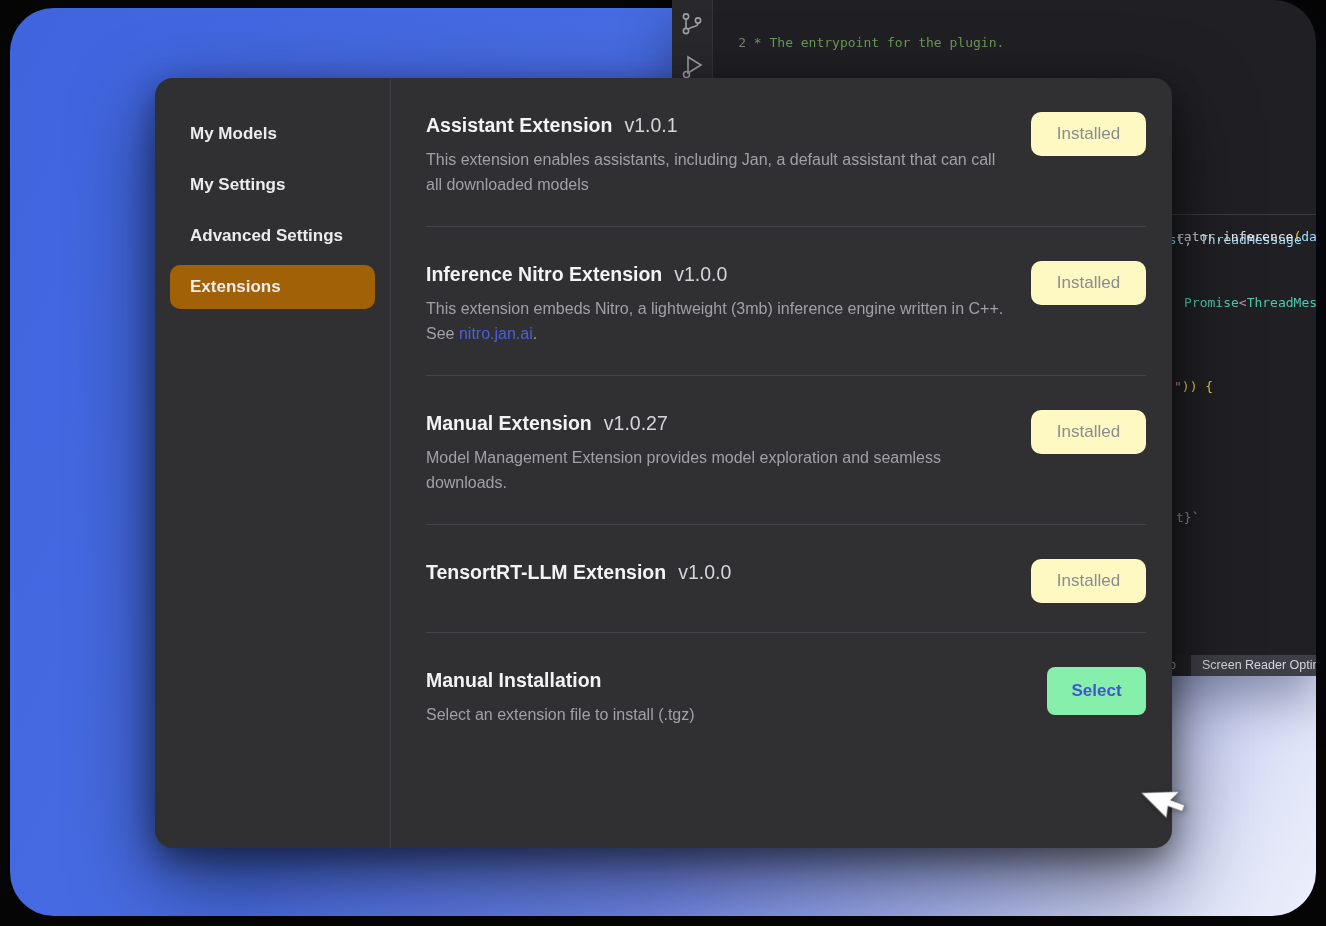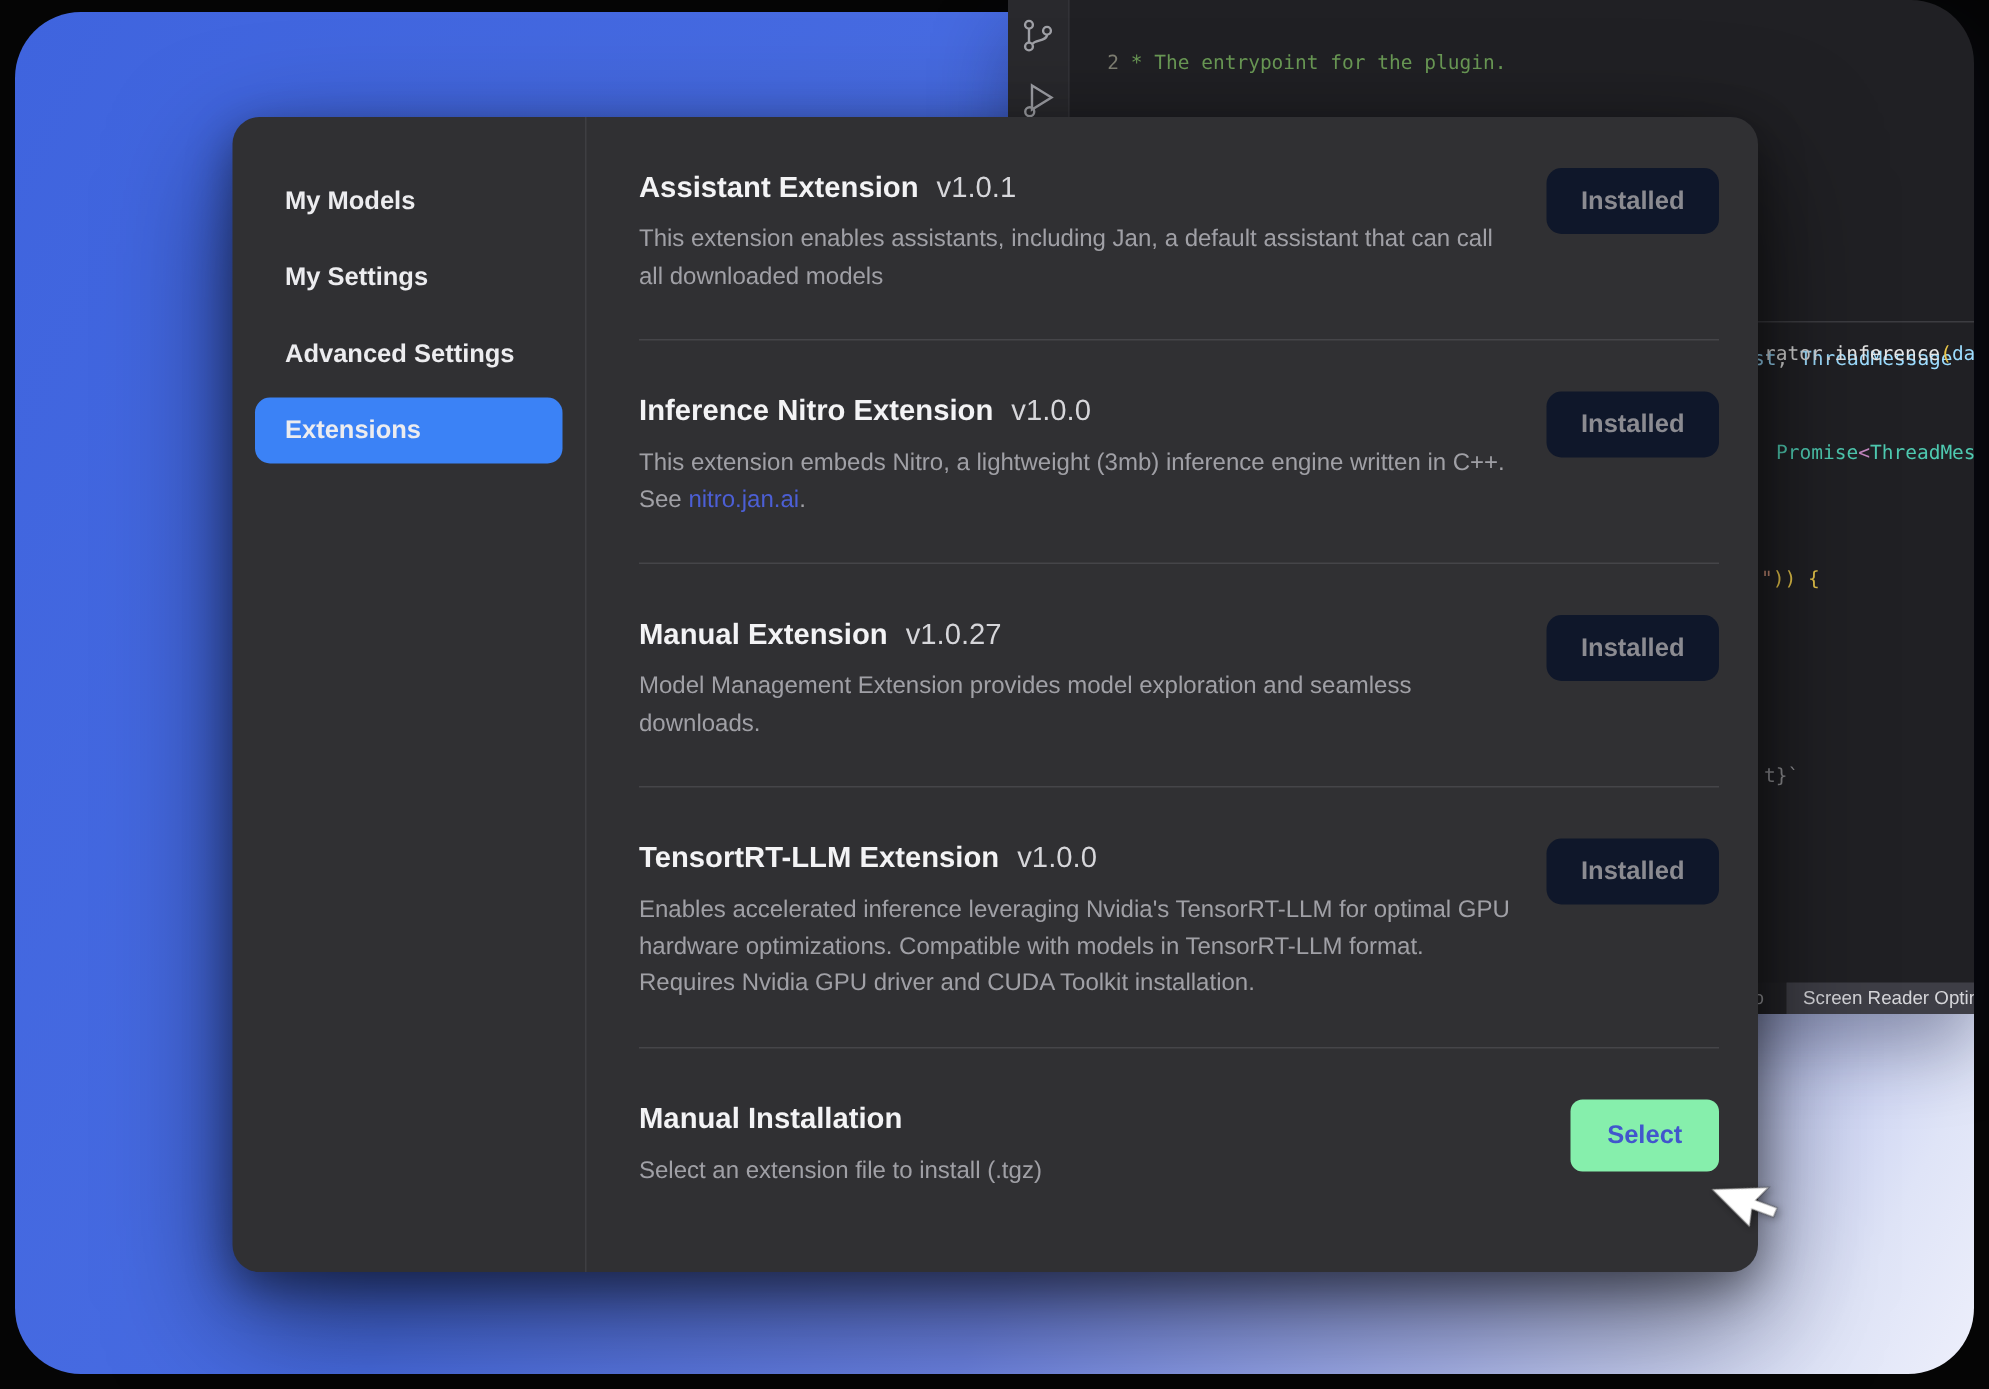--- a/index.html
+++ b/index.html
@@ -31,31 +31,31 @@
   .sb-go{position:absolute;left:490px;top:3px;color:#9d9da2;}
   .sb-badge{position:absolute;left:519px;top:0;bottom:0;right:0;background:#3e3e46;color:#d6d6da;
             padding:3px 0 0 11px;white-space:nowrap;overflow:hidden;}
 
   
   .modal{position:absolute;left:155px;top:78px;width:1017px;height:770px;background:#303033;border-radius:18px;
          box-shadow:0 30px 80px rgba(0,0,0,.55),0 10px 30px rgba(0,0,0,.4);display:flex;overflow:hidden;}
   .sidebar{width:236px;flex:none;border-right:1px solid #3e3e42;padding:34px 15px 12px;box-sizing:border-box;}
   .side-item{height:44px;margin-bottom:7px;border-radius:10px;display:flex;align-items:center;
              padding:0 20px;font-size:17px;font-weight:600;color:#ececef;cursor:default;}
-  .side-item.active{background:#3b82f6;}
+  .side-item.active{background:#a16207;}
   .content{flex:1;padding:34px 26px 0 35px;box-sizing:border-box;}
   .ext{display:flex;justify-content:space-between;align-items:flex-start;}
   .ext-info{max-width:582px;}
   .ext h3{margin:0;font-size:19.5px;line-height:26px;color:#f3f3f5;font-weight:700;}
   .ext-ver{margin-left:12px;font-weight:400;color:#d6d6da;}
   .ext-desc{margin:10px 0 0;font-size:16px;line-height:24.5px;color:#a0a0a6;}
   .link{color:#4c5fd5;text-decoration:none;cursor:pointer;}
   .divider{height:1px;background:#454549;margin:29px 0 34px;}
-  .btn{flex:none;border:none;min-width:115px;height:44px;border-radius:10px;background:#0f172a;
-       color:#8b8b91;font-family:"Liberation Sans",sans-serif;font-size:17px;font-weight:700;cursor:pointer;}
+  .btn{flex:none;border:none;min-width:115px;height:44px;border-radius:10px;background:#fef9c3;
+       color:#8b8b91;font-family:"Liberation Sans",sans-serif;font-size:17px;font-weight:400;cursor:pointer;}
   .btn-select{min-width:99px;height:48px;border-radius:8px;background:#86efac;color:#4156cd;font-weight:700;}
 
   
   .cursor{position:absolute;left:1141px;top:793px;transform:rotate(-45deg);transform-origin:0 0;
           filter:drop-shadow(0 2px 3px rgba(0,0,0,.35));pointer-events:none;}
 </style>
 </head>
 <body>
 
 <div class="stage">
@@ -151,21 +151,20 @@
           <p class="ext-desc">Model Management Extension provides model exploration and seamless downloads.</p>
         </div>
         <button class="btn">Installed</button>
       </section>
 
       <div class="divider"></div>
 
       <section class="ext">
         <div class="ext-info">
           <h3><span>TensortRT-LLM Extension</span><span class="ext-ver">v1.0.0</span></h3>
-          <p class="ext-desc">Enables accelerated inference leveraging Nvidia's TensorRT-LLM for optimal GPU hardware optimizations. Compatible with models in TensorRT-LLM format. Requires Nvidia GPU driver and CUDA Toolkit installation.</p>
         </div>
         <button class="btn">Installed</button>
       </section>
 
       <div class="divider"></div>
 
       <section class="ext">
         <div class="ext-info">
           <h3>Manual Installation</h3>
           <p class="ext-desc">Select an extension file to install (.tgz)</p>

